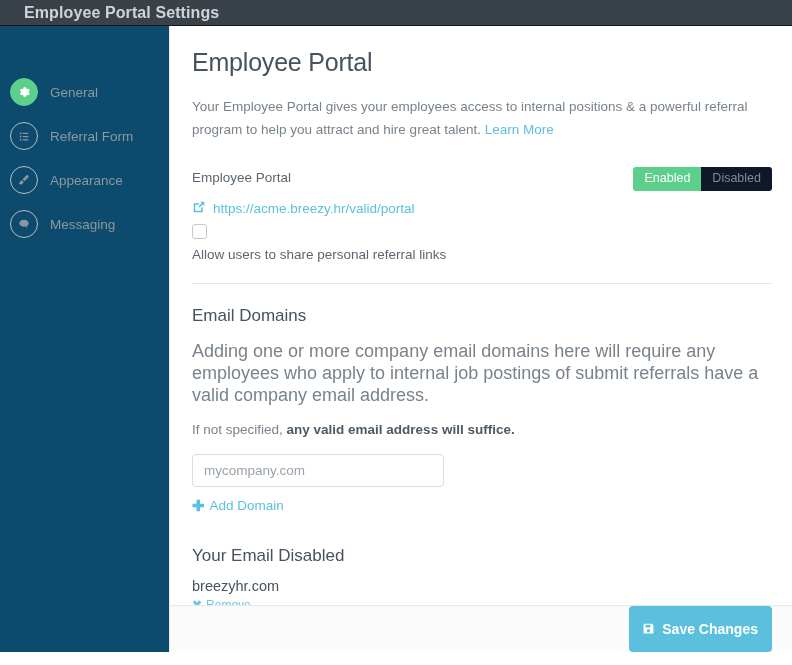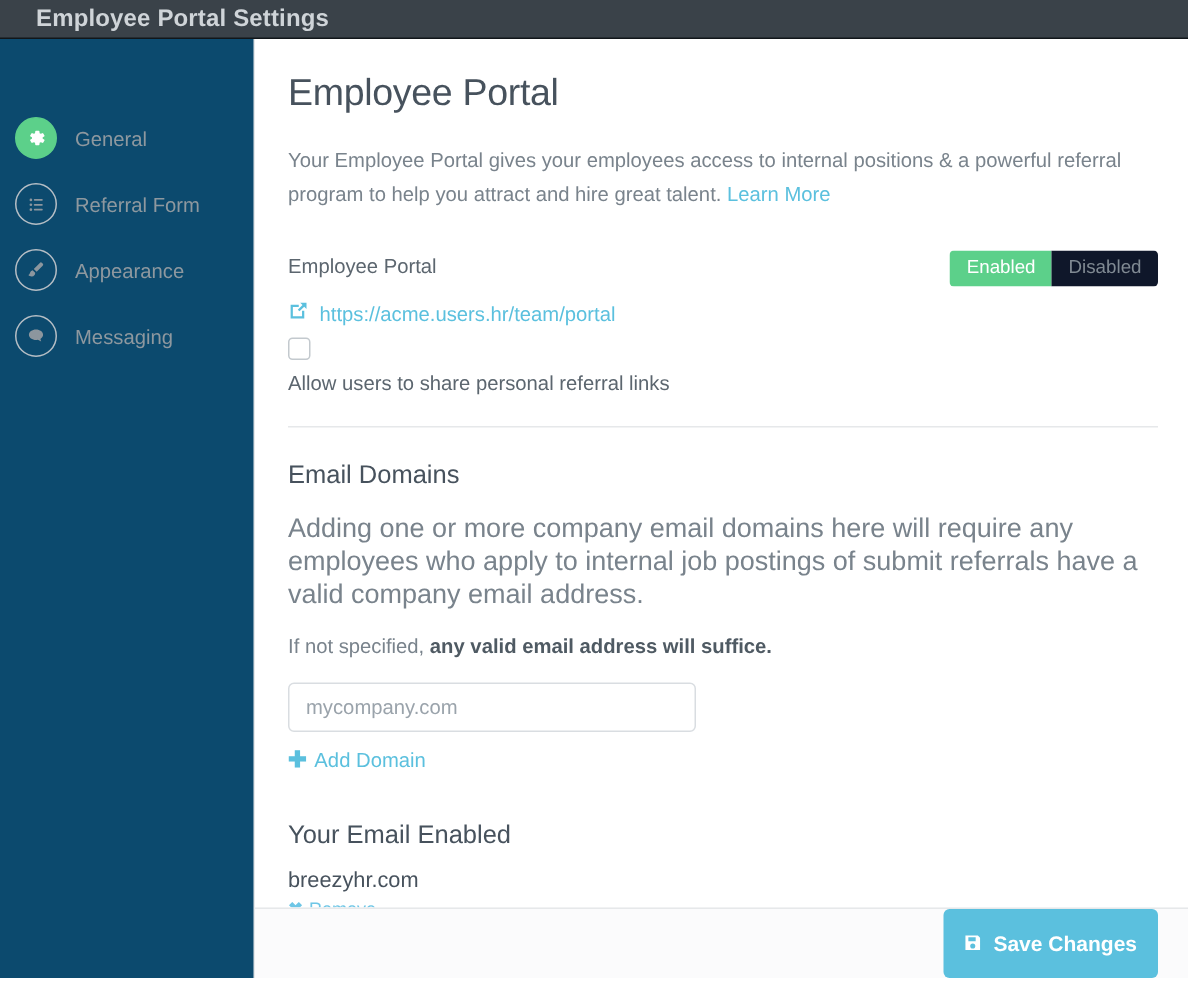--- a/index.html
+++ b/index.html
@@ -201,21 +201,21 @@
     max-width: 582px;
   }
   p.note {
     font-size: 13.5px;
     color: #79838c;
     margin: 0 0 17px 0;
   }
   p.note b { color: #4f5a63; font-weight: bold; }
 
   input.domain-input {
-    width: 272px;
+    width: 252px;
     height: 33px;
     border: 1px solid #d9dde1;
     border-radius: 4px;
     padding: 0 11px;
     font-size: 13.5px;
     color: #5c666f;
     font-family: "Liberation Sans", sans-serif;
     box-sizing: border-box;
     outline: none;
     background: #fff;
@@ -363,21 +363,21 @@
         </div>
       </div>
 
       <div class="url-row">
         <span class="ext-icon">
           <svg width="14" height="14" viewBox="0 0 16 16" aria-hidden="true">
             <path d="M2 3.6h6.2v1.7H3.7v7h7V8.2h1.7V14H2z" fill="#5bc0de"></path>
             <path d="M9.3 2h4.8v4.8l-1.75-1.75-3.6 3.6-1.3-1.3 3.6-3.6z" fill="#5bc0de"></path>
           </svg>
         </span>
-        <a class="url-link" href="#">https://acme.users.hr/team/portal</a>
+        <a class="url-link" href="#">https://acme.breezy.hr/valid/portal</a>
       </div>
 
       <div class="checkbox-block">
         <span class="chk"></span>
         <div class="chk-caption">Allow users to share personal referral links</div>
       </div>
 
       <hr class="rule">
 
       <h2 class="section-title">Email Domains</h2>
@@ -388,21 +388,21 @@
 
       <input class="domain-input" type="text" placeholder="mycompany.com" style="">
 
       <div>
         <a class="add-domain" href="#">
           <span class="glyph-plus">✚</span>
           <span>Add Domain</span>
         </a>
       </div>
 
-      <h2 class="domains-title">Your Email Enabled</h2>
+      <h2 class="domains-title">Your Email Disabled</h2>
 
       <div>
         <p class="domain-name">breezyhr.com</p>
         <a class="remove-link" href="#">
           <span class="glyph-x">✖</span>
           <span>Remove</span>
         </a>
       </div>
 
     </div>

